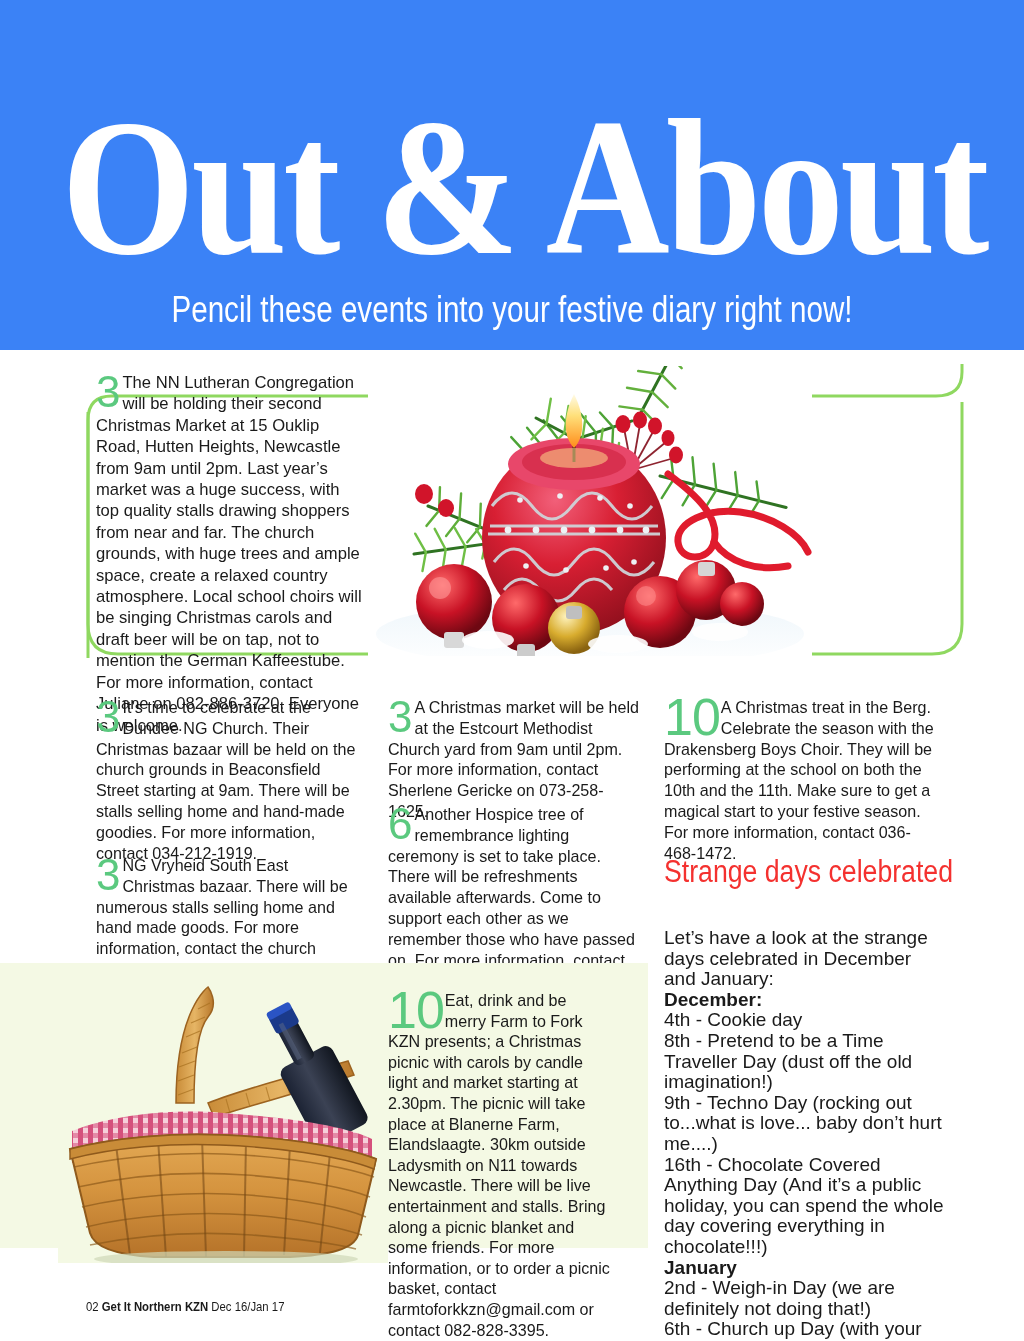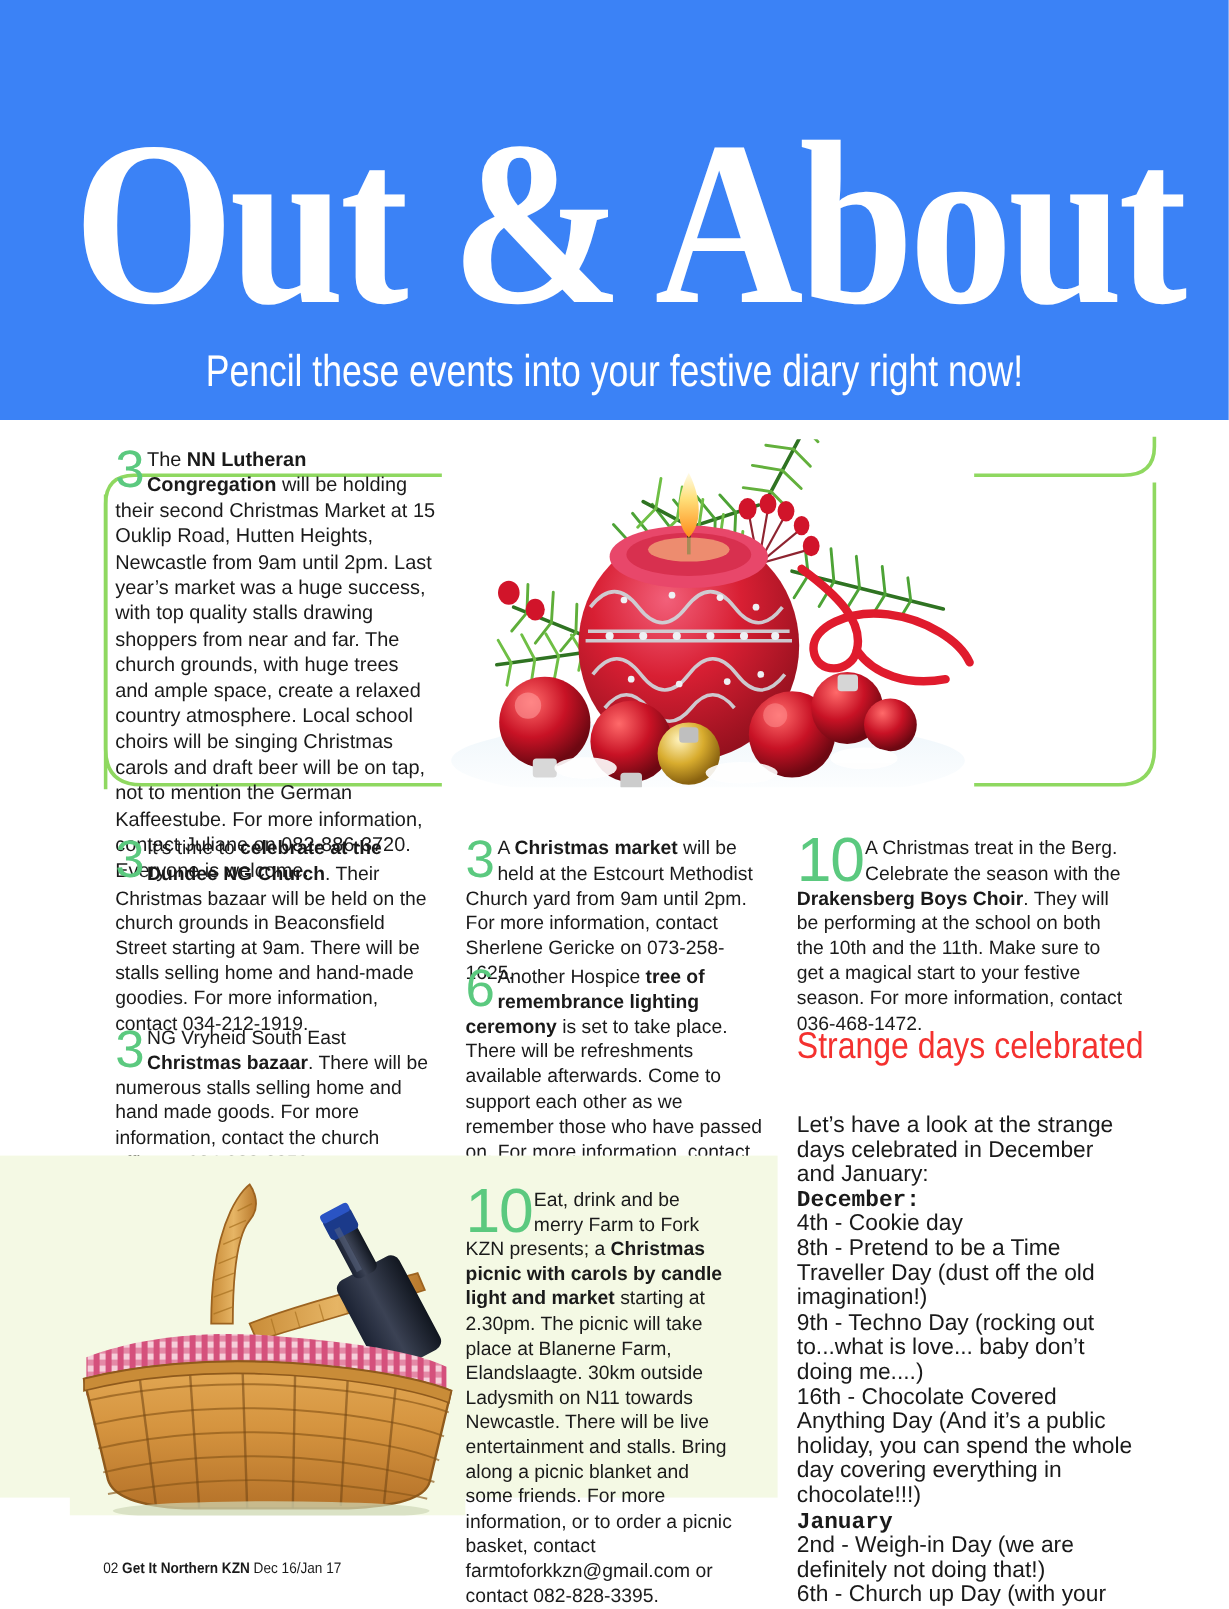--- a/index.html
+++ b/index.html
@@ -64,21 +64,21 @@
   .num{
     float:left;
     color:#5bc97f;
     font-size:44px;
     line-height:36px;
     font-weight:400;
     margin:2px 3px 0 0;
     letter-spacing:-1px;
   }
   .num.wide{font-size:52px;margin-right:1px;}
-  b{font-weight:700;}
+  b{font-weight:400;}
 
   
   .col1-a{left:96px;top:697px;width:262px;}
   .col1-b{left:96px;top:855px;width:262px;}
   .col2-a{left:388px;top:697px;width:252px;}
   .col2-b{left:388px;top:804px;width:252px;}
   .col3-a{left:664px;top:697px;width:278px;}
 
   
   .strange-heading{
@@ -87,21 +87,21 @@
     font-size:31px;
     line-height:34px;
     transform:scaleX(.86);
     transform-origin:0 50%;
     white-space:nowrap;
   }
   .strange-body{
     position:absolute;left:664px;top:928px;width:282px;
     font-size:19px;line-height:20.6px;
   }
-  .strange-body .sub{font-weight:700;font-family:Liberation Mono, monospace;}
+  .strange-body .sub{font-weight:700;}
 
   
   .panel{
     position:absolute;left:0;top:963px;width:648px;height:285px;
     background:#f4f9e4;
   }
   .basket{
     position:absolute;left:58px;top:963px;width:330px;height:300px;
   }
   .picnic{
@@ -368,21 +368,21 @@
   <span class="num wide">10</span><span>A Christmas treat in the Berg. Celebrate the season with the </span><b>Drakensberg Boys Choir</b><span>. They will be performing at the school on both the 10th and the 11th. Make sure to get a magical start to your festive season. For more information, contact 036-468-1472.</span>
 </div>
 
 <div class="strange-heading">Strange days celebrated</div>
 
 <div class="strange-body">
   <span>Let’s have a look at the strange days celebrated in December and January:</span><br>
   <span class="sub">December:</span><br>
   <span>4th - Cookie day</span><br>
   <span>8th - Pretend to be a Time Traveller Day (dust off the old imagination!)</span><br>
-  <span>9th - Techno Day (rocking out to...what is love... baby don’t doing me....)</span><br>
+  <span>9th - Techno Day (rocking out to...what is love... baby don’t hurt me....)</span><br>
   <span>16th - Chocolate Covered Anything Day  (And it’s a public holiday, you can spend the whole day covering everything in chocolate!!!)</span><br>
   <span class="sub">January</span><br>
   <span>2nd - Weigh-in Day (we are definitely not doing that!)</span><br>
   <span>6th - Church up Day (with your significant other)</span><br>
   <br>
   <span>17th - Ditch New Year’s Resolutions Day (ahem!)</span>
 </div>
 
 <div class="panel"></div>
 

